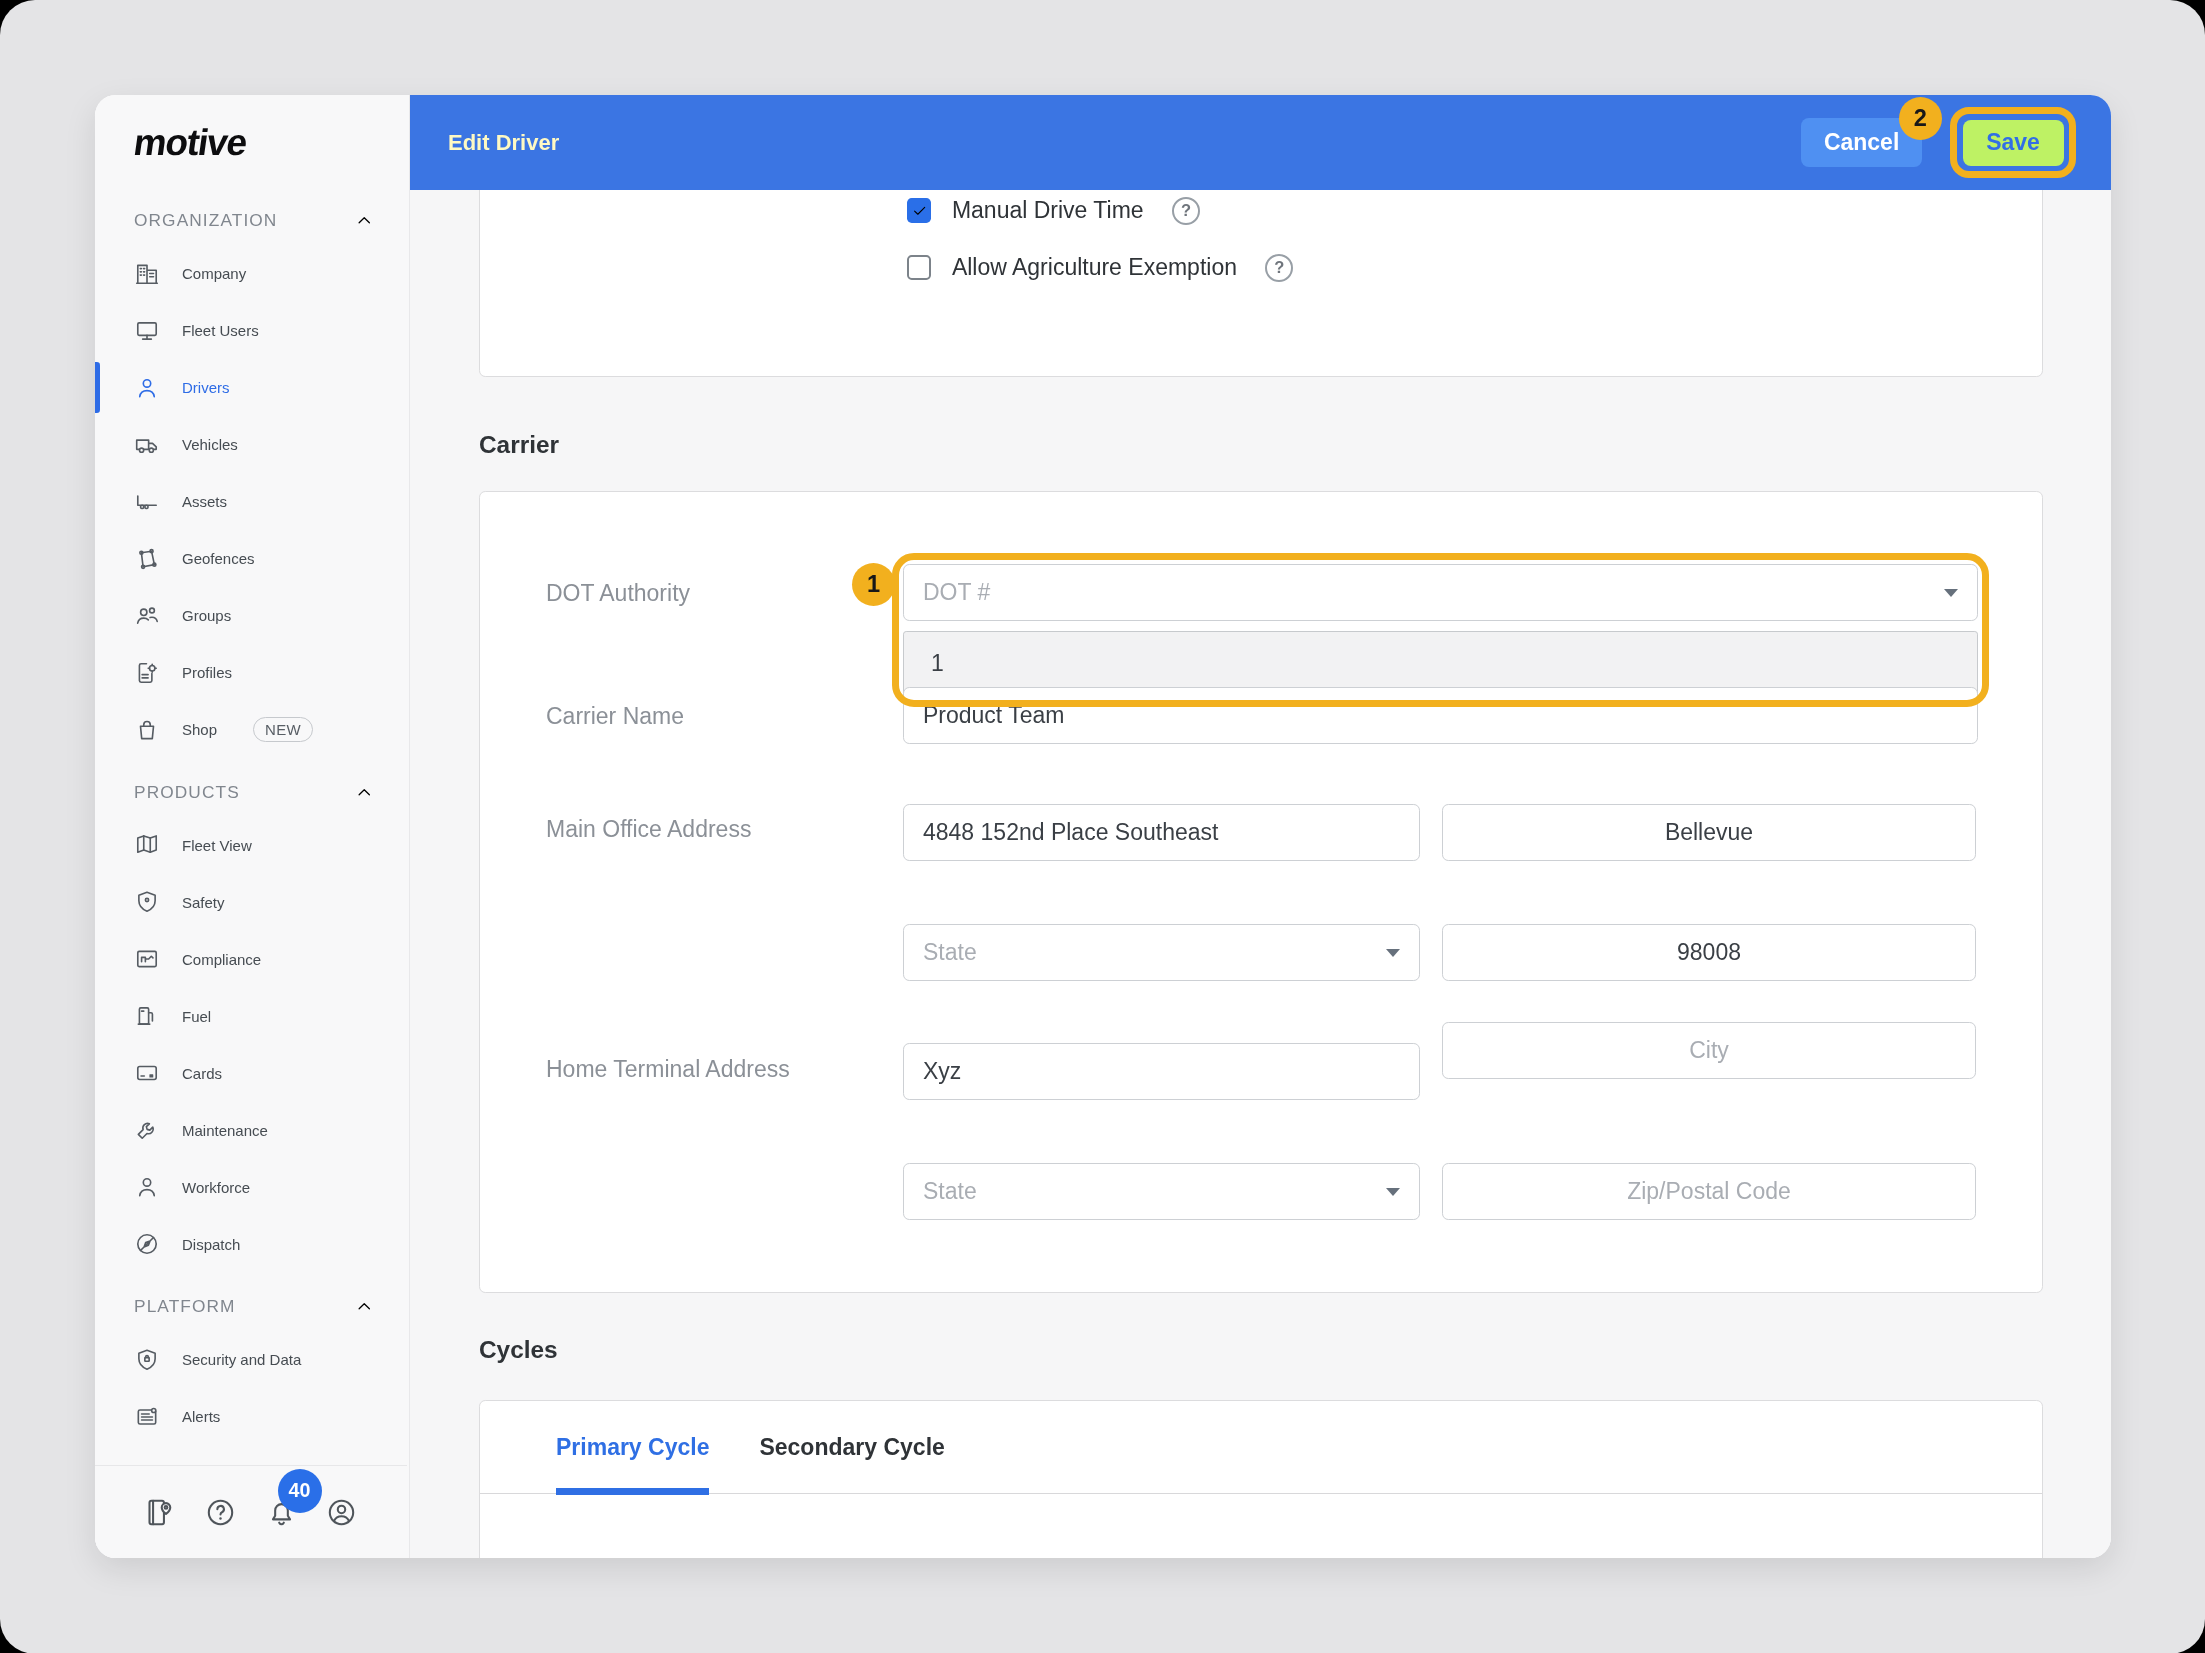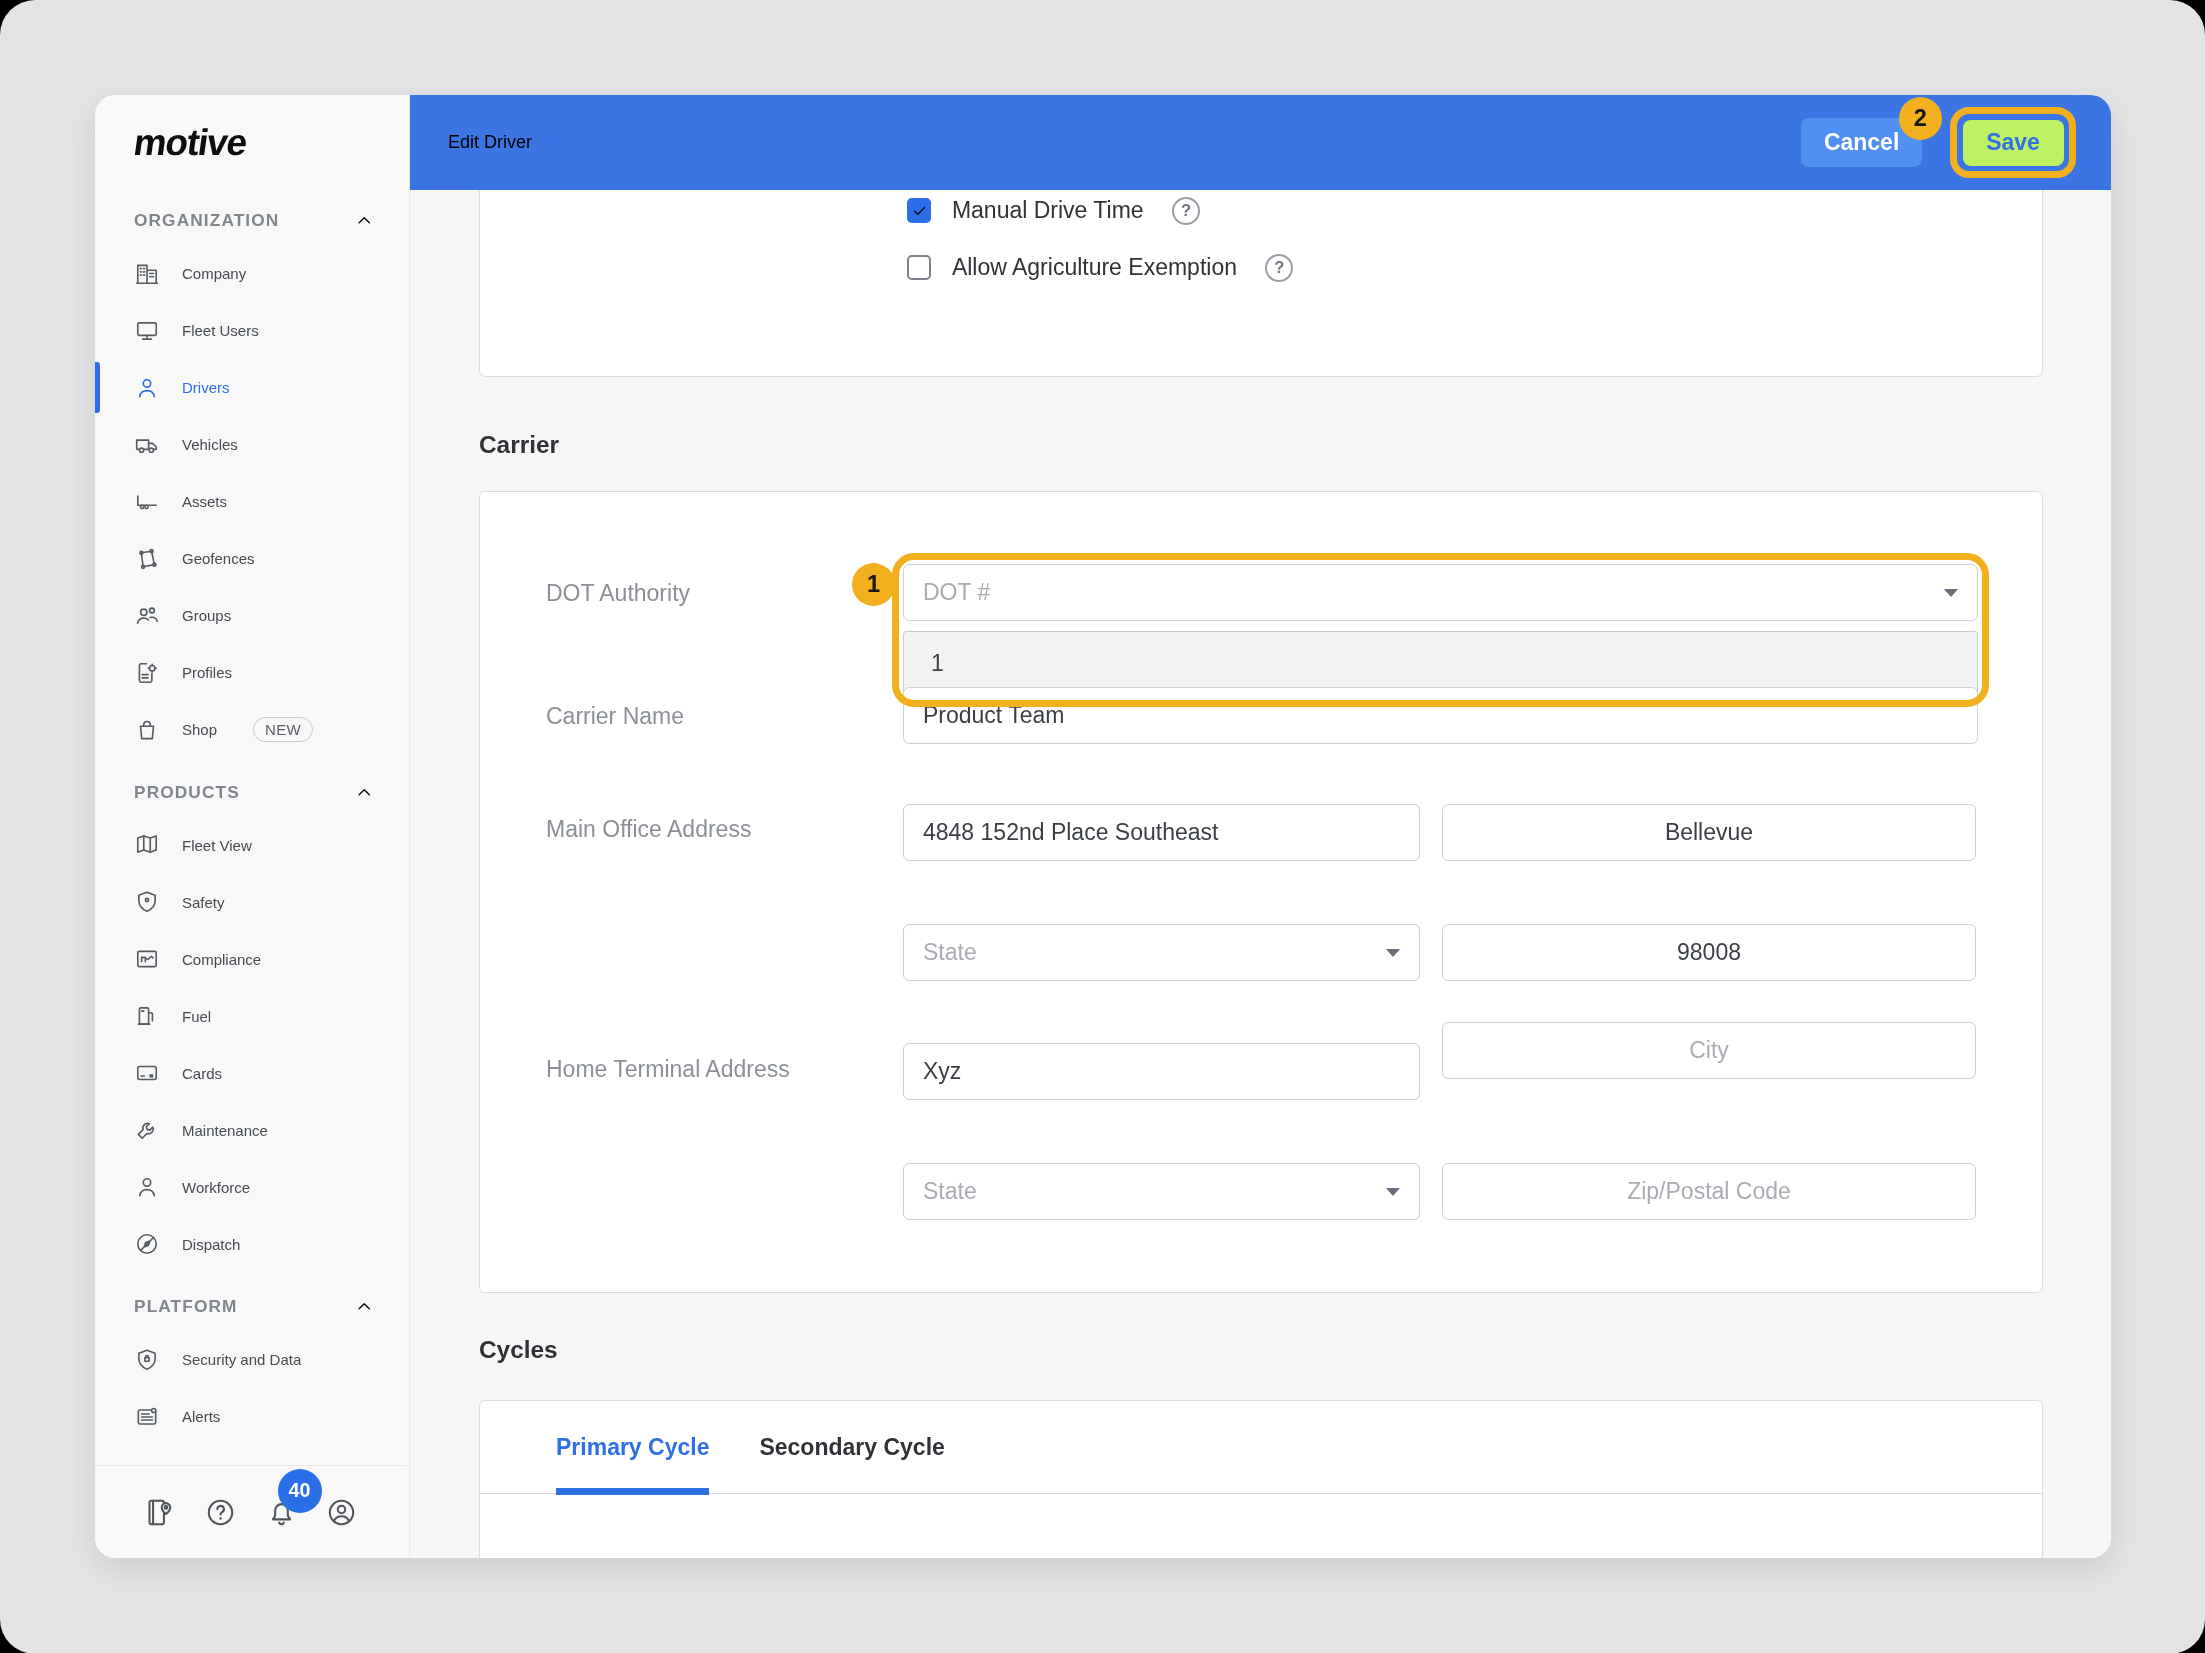--- a/index.html
+++ b/index.html
@@ -14,21 +14,21 @@
 
   
   .sidebar { position: absolute; left: 0; top: 0; width: 315px; height: 100%;
              background: #f8f8f9; border-right: 1.6px solid #e8e8ea; }
   .logo { position: absolute; left: 39px; top: 27px; font-size: 37px; font-weight: 800;
           letter-spacing: -1.2px; color: #0d0d0f; }
   .logo .m { display: inline-block; transform: skewX(-8deg); }
   .nav { position: absolute; left: 0; top: 101px; right: 0; }
   .section-hdr { height: 49px; display: flex; align-items: center; justify-content: space-between;
                  padding: 0 35px 0 39px; cursor: pointer; }
-  .section-hdr span { font-size: 17.3px; font-weight: 700; letter-spacing: 1.1px; color: #80868e; }
+  .section-hdr span { font-size: 17.3px; font-weight: 400; letter-spacing: 1.1px; color: #80868e; }
   .chev { width: 20.5px; height: 20.5px; stroke: #80868e; }
   .item { position: relative; height: 57px; display: flex; align-items: center; gap: 22px;
           padding-left: 39px; color: #464c52; cursor: pointer; }
   .item .ic { width: 26px; height: 26px; flex: 0 0 26px; color: #565c63; }
   .item .lbl { font-size: 15px; }
   .item.active { color: #2e6ce6; }
   .item.active .ic { color: #2e6ce6; }
   .item.active .lbl { color: #2e6ce6; font-weight: 500; }
   .item.active::before { content: ""; position: absolute; left: 0; top: 3.2px; bottom: 3.2px;
                          width: 4.7px; background: #2e6ce6; border-radius: 0 3.2px 3.2px 0; }
@@ -39,21 +39,21 @@
                  justify-content: space-between; padding: 0 49px; background: #f8f8f9; gap: 16px; }
   .foot-ic { position: relative; width: 33px; height: 33px; color: #4f555b; cursor: pointer; }
   .foot-ic svg { width: 33px; height: 33px; }
   .notif-badge { position: absolute; top: -27px; left: 12.6px; min-width: 44px; height: 44px;
                  background: #2a6fe8; color: #fff; border-radius: 787px; font-size: 19.7px;
                  font-weight: 700; display: flex; align-items: center; justify-content: center; }
 
   
   .topbar { position: absolute; left: 315px; top: 0; right: 0; height: 95px; background: #3b75e3;
             display: flex; align-items: center; padding: 0 35px 0 38px; }
-  .topbar-title { color: #000000; font-size: 18px; font-weight: 400; }
+  .topbar-title { color: #fef9c3; font-size: 22px; font-weight: 700; }
   .topbar-right { margin-left: auto; display: flex; align-items: center; gap: 28px; }
   .cancel-wrap { position: relative; }
   .btn-cancel { width: 121px; height: 49px; background: #4f90f2; border: none; border-radius: 7.9px;
                 color: #ffffff; font-size: 23px; font-weight: 600; font-family: inherit; cursor: pointer; }
   .num-badge { position: absolute; width: 43px; height: 43px; border-radius: 50%; background: #f2b01e;
                color: #181818; font-size: 23.6px; font-weight: 700; display: flex; align-items: center;
                justify-content: center; }
   .badge-2 { top: -21px; right: -19.7px; }
   .save-ring { border: 7px solid #f2b01e; border-radius: 19px; padding: 5.5px; }
   .btn-save { min-width: 95px; height: 46px; background: #bef264; border: none; border-radius: 7.9px;

